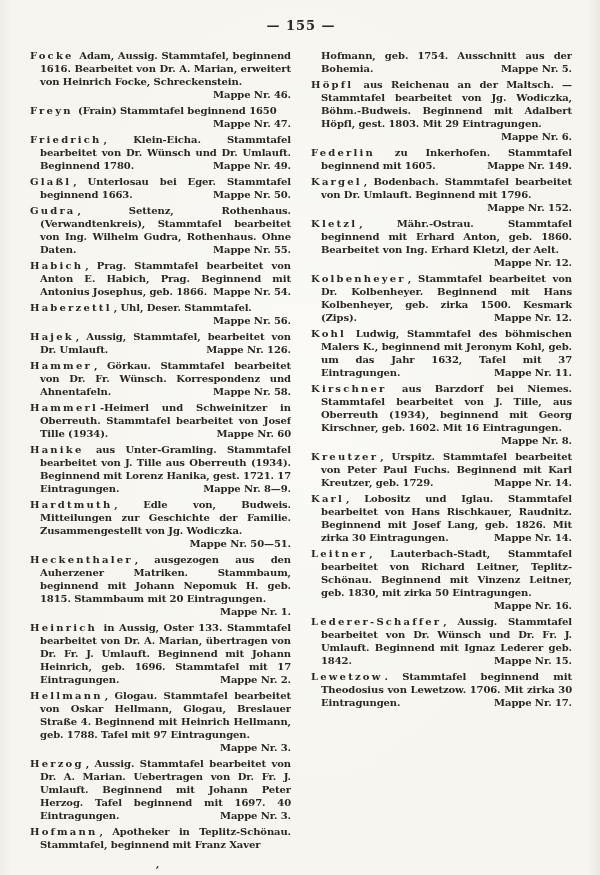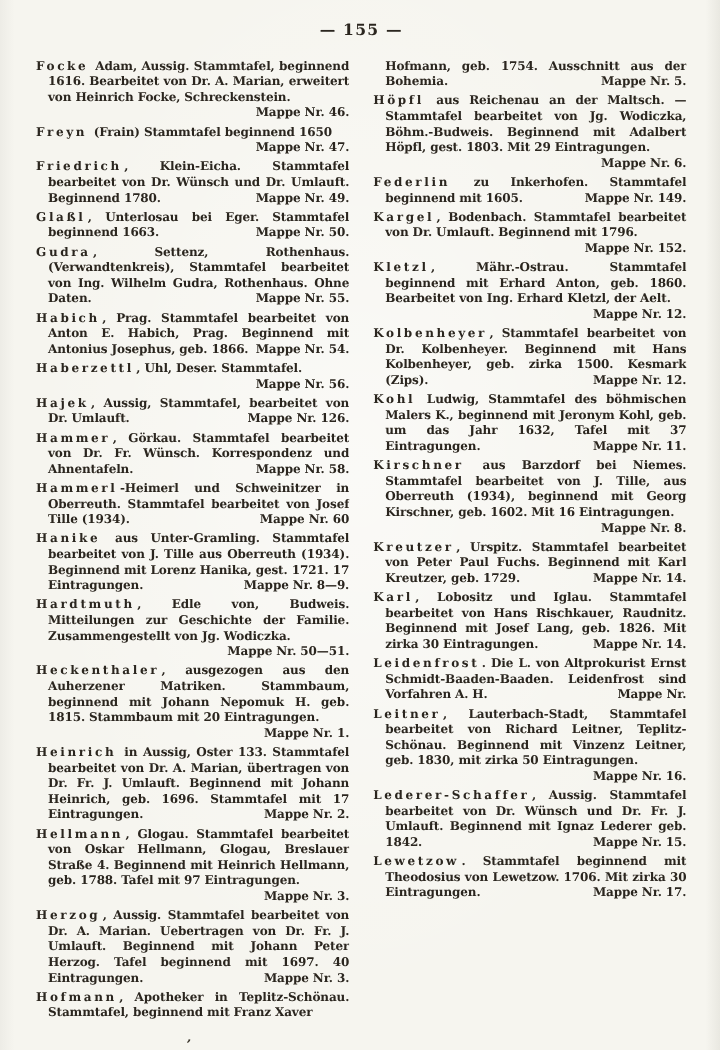--- a/index.html
+++ b/index.html
@@ -99,21 +99,20 @@
         <div class="entry continuation"><span>Hofmann, geb. 1754. Ausschnitt aus der Bohemia.</span><span class="mappe">Mappe Nr. 5.</span></div>
         <div class="entry"><span class="lead">Höpfl</span><span> aus Reichenau an der Maltsch. — Stammtafel bearbeitet von Jg. Wodiczka, Böhm.-Budweis. Beginnend mit Adalbert Höpfl, gest. 1803. Mit 29 Eintragungen.</span><span class="mappe">Mappe Nr. 6.</span></div>
         <div class="entry"><span class="lead">Federlin</span><span> zu Inkerhofen. Stammtafel beginnend mit 1605.</span><span class="mappe">Mappe Nr. 149.</span></div>
         <div class="entry"><span class="lead">Kargel</span><span>, Bodenbach. Stammtafel bearbeitet von Dr. Umlauft. Beginnend mit 1796.</span><span class="mappe">Mappe Nr. 152.</span></div>
         <div class="entry"><span class="lead">Kletzl</span><span>, Mähr.-Ostrau. Stammtafel beginnend mit Erhard Anton, geb. 1860. Bearbeitet von Ing. Erhard Kletzl, der Aelt.</span><span class="mappe">Mappe Nr. 12.</span></div>
         <div class="entry"><span class="lead">Kolbenheyer</span><span>, Stammtafel bearbeitet von Dr. Kolbenheyer. Beginnend mit Hans Kolbenheyer, geb. zirka 1500. Kesmark (Zips).</span><span class="mappe">Mappe Nr. 12.</span></div>
         <div class="entry"><span class="lead">Kohl</span><span> Ludwig, Stammtafel des böhmischen Malers K., beginnend mit Jeronym Kohl, geb. um das Jahr 1632, Tafel mit 37 Eintragungen.</span><span class="mappe">Mappe Nr. 11.</span></div>
         <div class="entry"><span class="lead">Kirschner</span><span> aus Barzdorf bei Niemes. Stammtafel bearbeitet von J. Tille, aus Oberreuth (1934), beginnend mit Georg Kirschner, geb. 1602. Mit 16 Eintragungen.</span><span class="mappe">Mappe Nr. 8.</span></div>
         <div class="entry"><span class="lead">Kreutzer</span><span>, Urspitz. Stammtafel bearbeitet von Peter Paul Fuchs. Beginnend mit Karl Kreutzer, geb. 1729.</span><span class="mappe">Mappe Nr. 14.</span></div>
         <div class="entry"><span class="lead">Karl</span><span>, Lobositz und Iglau. Stammtafel bearbeitet von Hans Rischkauer, Raudnitz. Beginnend mit Josef Lang, geb. 1826. Mit zirka 30 Eintragungen.</span><span class="mappe">Mappe Nr. 14.</span></div>
-        <div class="entry"><span class="lead">Leidenfrost</span><span>. Die L. von Altprokurist Ernst Schmidt-Baaden-Baaden. Leidenfrost sind Vorfahren A. H.</span><span class="mappe">Mappe Nr.</span></div>
         <div class="entry"><span class="lead">Leitner</span><span>, Lauterbach-Stadt, Stammtafel bearbeitet von Richard Leitner, Teplitz-Schönau. Beginnend mit Vinzenz Leitner, geb. 1830, mit zirka 50 Eintragungen.</span><span class="mappe">Mappe Nr. 16.</span></div>
         <div class="entry"><span class="lead">Lederer-Schaffer</span><span>, Aussig. Stammtafel bearbeitet von Dr. Wünsch und Dr. Fr. J. Umlauft. Beginnend mit Ignaz Lederer geb. 1842.</span><span class="mappe">Mappe Nr. 15.</span></div>
         <div class="entry"><span class="lead">Lewetzow</span><span>. Stammtafel beginnend mit Theodosius von Lewetzow. 1706. Mit zirka 30 Eintragungen.</span><span class="mappe">Mappe Nr. 17.</span></div>
       </div>
   </div>
 
   <div class="ink-speck">’</div>
 </div>
 
 </body></html>

